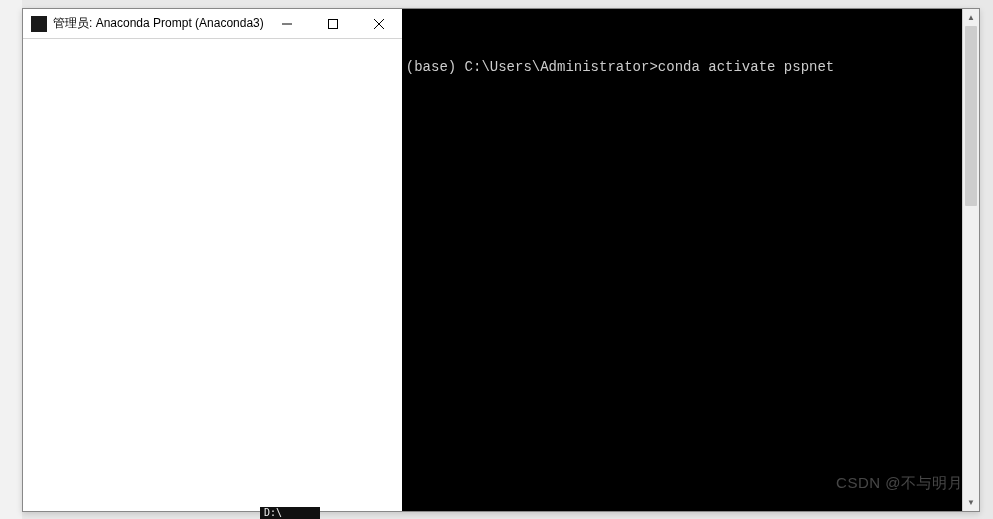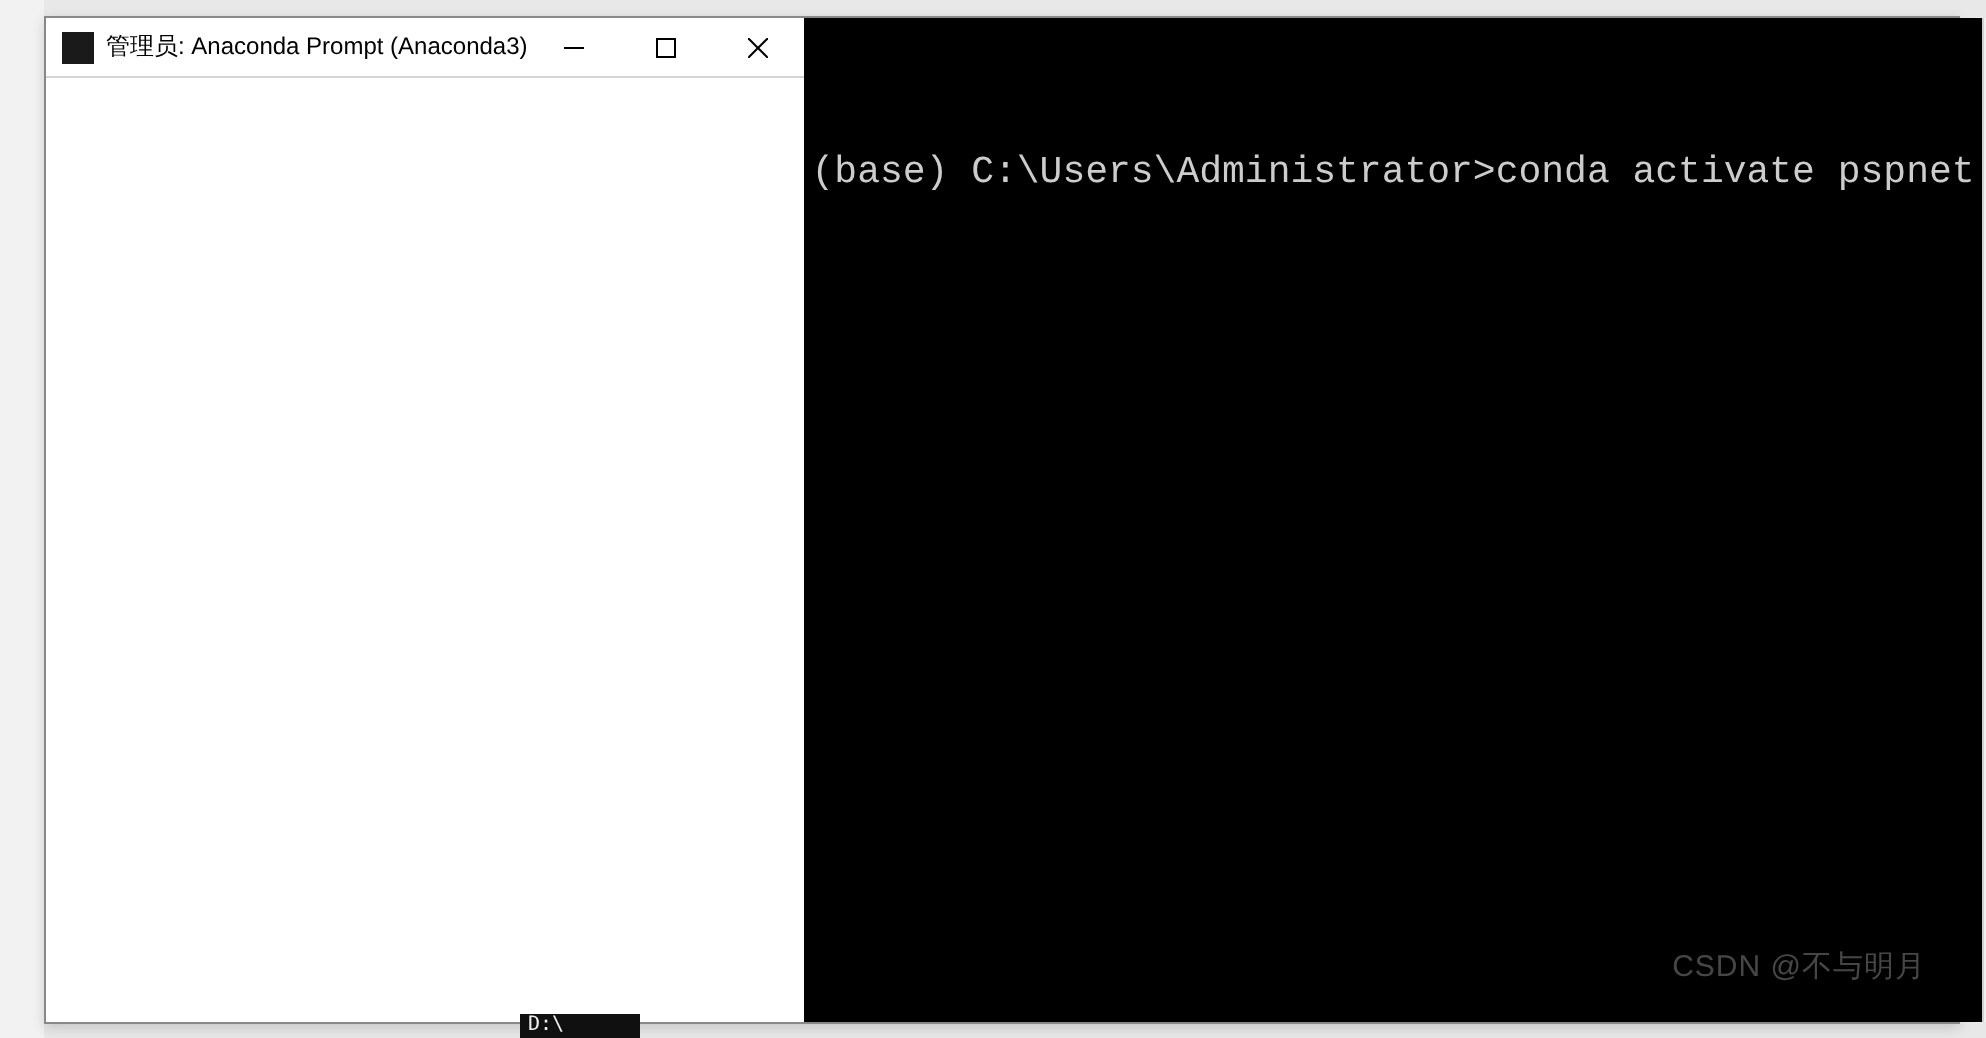--- a/index.html
+++ b/index.html
@@ -63,21 +63,21 @@
     .client-area {
       flex: 1;
       display: flex;
       min-height: 0;
     }
     .terminal {
       flex: 1;
       background: #000;
       color: #ccc;
       font-family: Consolas, "Courier New", monospace;
-      font-size: 19px;
+      font-size: 14px;
       line-height: 1.5;
       padding: 6px 4px;
       overflow: hidden;
       white-space: pre;
     }
     .term-line { display: block; }
     .scrollbar {
       width: 17px;
       background: #f0f0f0;
       border-left: 1px solid #d0d0d0;

